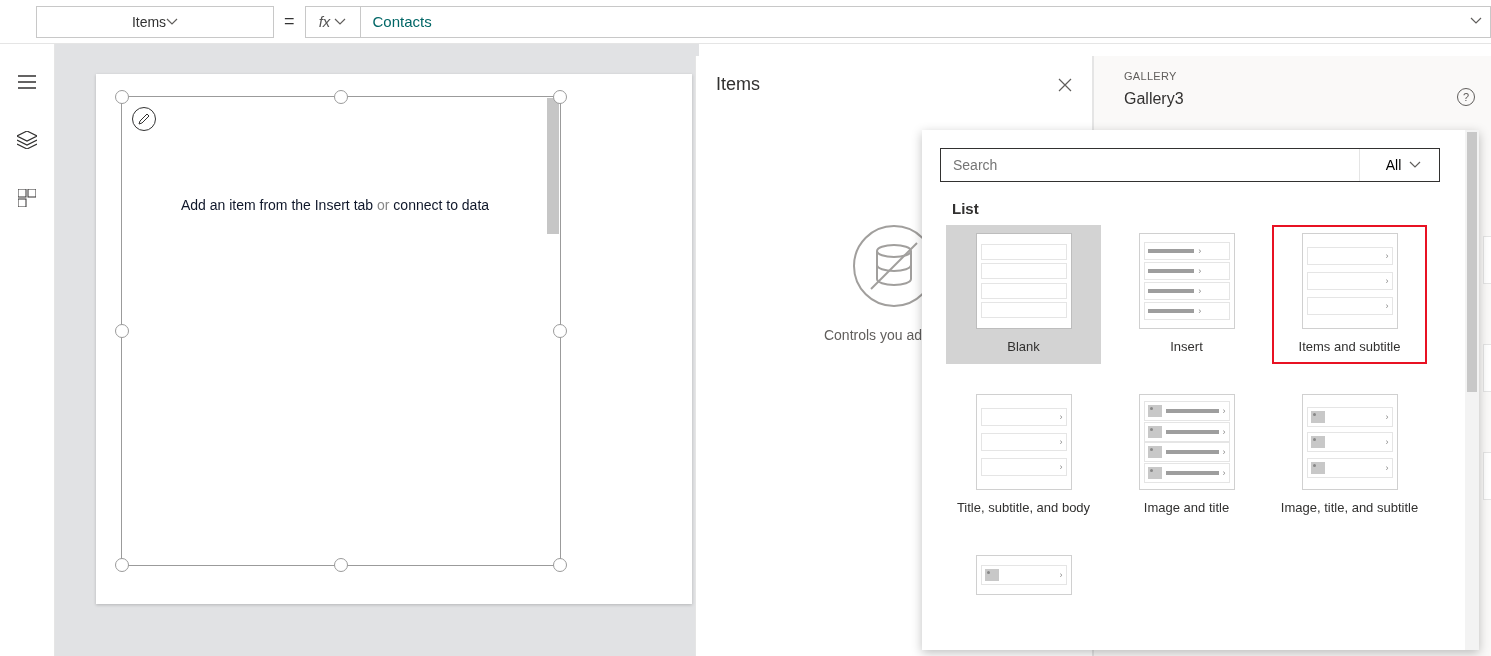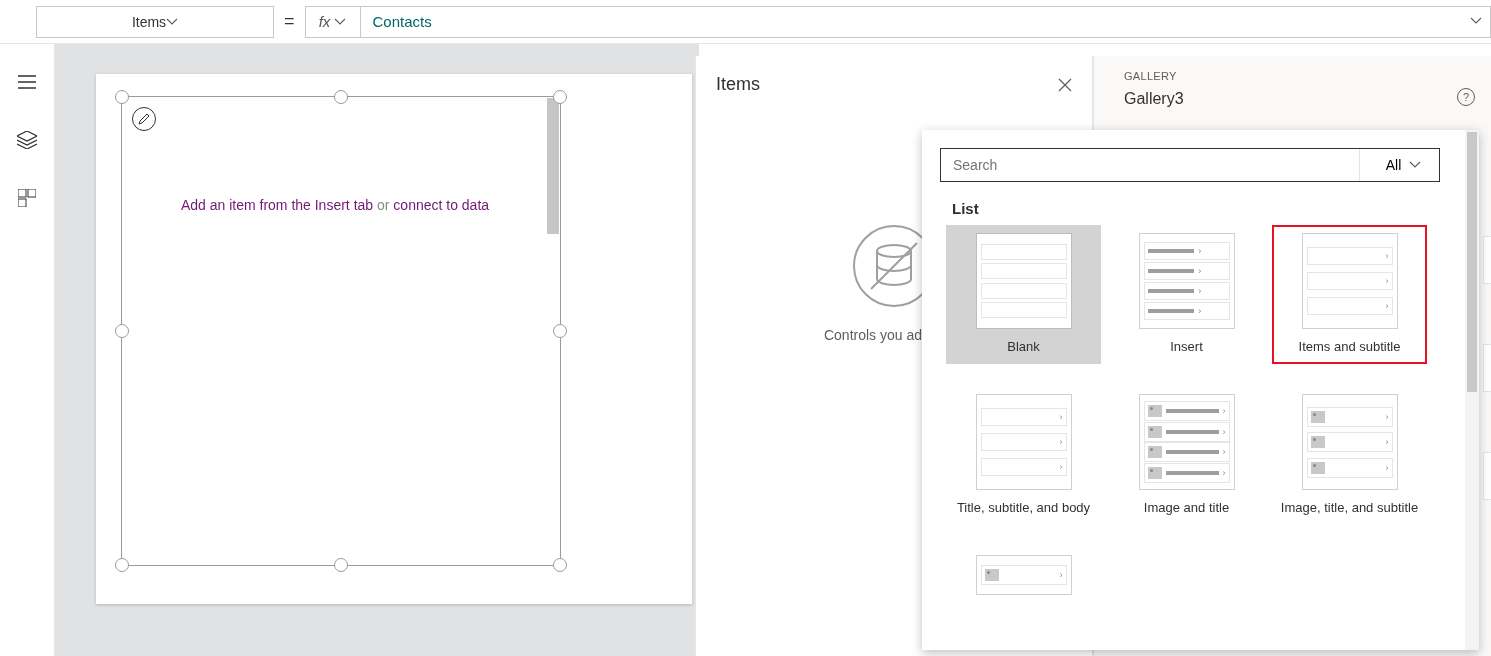--- a/index.html
+++ b/index.html
@@ -23,21 +23,21 @@
 .canvas-area { position: absolute; left: 55px; top: 44px; width: 644px; height: 612px; background: #e1e2e4; }
 .canvas-page { position: absolute; left: 41px; top: 30px; width: 596px; height: 530px; background: #fff; box-shadow: 0 1px 3px rgba(0,0,0,0.2); }
 .gallery-box { position: absolute; left: 25px; top: 22px; width: 440px; height: 470px; border: 1px solid #9b9b9b; background: #fff; }
 .gallery-scrollbar { position: absolute; right: 1px; top: 1px; width: 12px; height: 136px; background: #c6c6c6; }
 .handle { position: absolute; width: 14px; height: 14px; background: #fff; border: 1px solid #9b9b9b; border-radius: 50%; }
 .h-tl { left: -7px; top: -7px; } .h-tm { left: 50%; top: -7px; margin-left: -7px; } .h-tr { right: -7px; top: -7px; }
 .h-ml { left: -7px; top: 50%; margin-top: -7px; } .h-mr { right: -7px; top: 50%; margin-top: -7px; }
 .h-bl { left: -7px; bottom: -7px; } .h-bm { left: 50%; bottom: -7px; margin-left: -7px; } .h-br { right: -7px; bottom: -7px; }
 .edit-pencil { position: absolute; left: 10px; top: 10px; width: 24px; height: 24px; border: 1.5px solid #333; border-radius: 50%; display: flex; align-items: center; justify-content: center; cursor: pointer; background: #fff; }
 .gallery-hint { position: absolute; left: 0; right: 12px; top: 100px; text-align: center; font-size: 14px; }
-.gallery-hint .link { color: #701a75; cursor: pointer; }
+.gallery-hint .link { color: #0f172a; cursor: pointer; }
 .gallery-hint .or { color: #888; }
 
 
 .data-pane { position: absolute; left: 695px; top: 56px; width: 398px; height: 600px; background: #fff; border-left: 1px solid #e5e5e5; border-right: 1px solid #e5e5e5; }
 .data-header { display: flex; align-items: center; justify-content: space-between; padding: 18px 20px 0 20px; }
 .data-header h2 { font-size: 18px; font-weight: 400; color: #323130; }
 .close-x { cursor: pointer; font-size: 14px; color: #605e5c; }
 .data-empty { display: flex; flex-direction: column; align-items: center; margin-top: 130px; color: #605e5c; font-size: 14px; }
 .db-icon { width: 82px; height: 82px; margin-bottom: 20px; }
 

